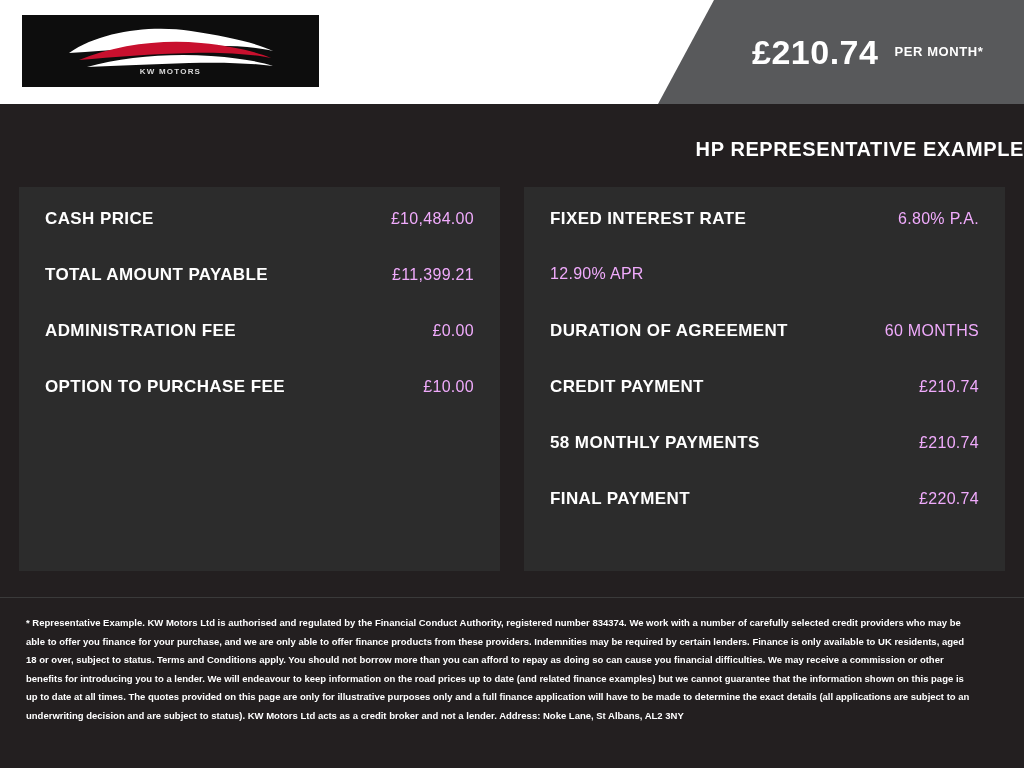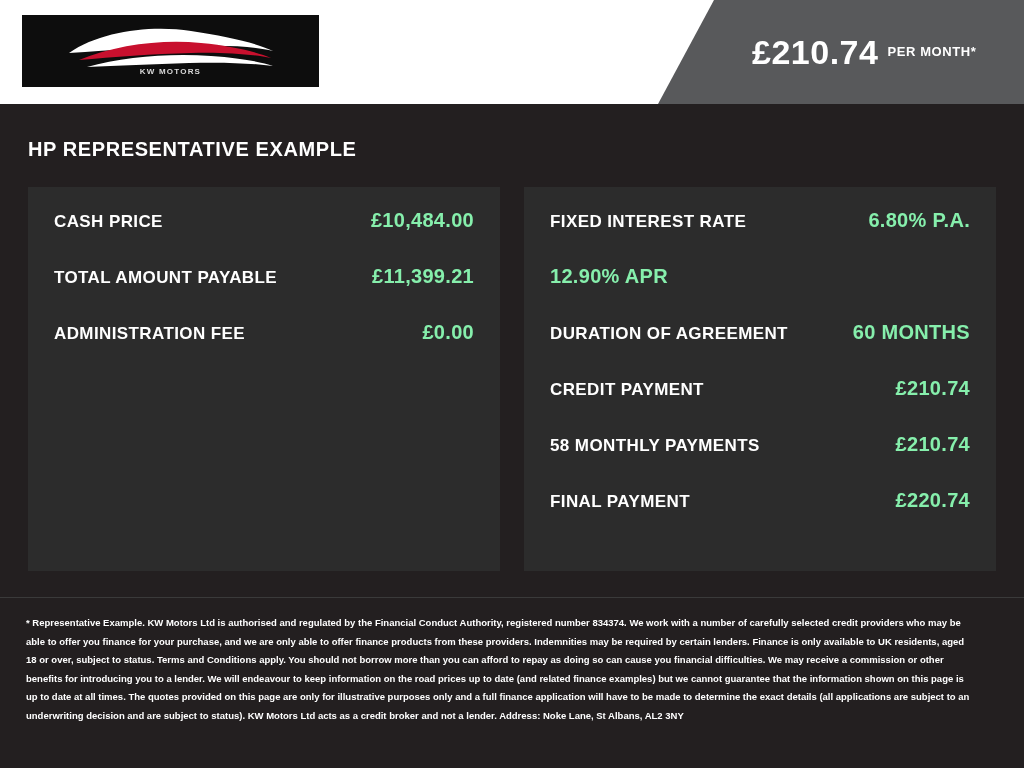--- a/index.html
+++ b/index.html
@@ -80,38 +80,39 @@
     color: #ffffff;
     font-size: 34px;
     font-weight: bold;
     letter-spacing: 0.5px;
   }
   .price-suffix {
     color: #ffffff;
     font-size: 13px;
     font-weight: bold;
     letter-spacing: 0.6px;
-    margin-left: 9px;
+    margin-left: 16px;
     padding-bottom: 2px;
   }
 
   
   .section-title {
     color: #ffffff;
     font-size: 20px;
     font-weight: bold;
     letter-spacing: 0.6px;
     margin: 34px 0 0 28px;
+    text-align: right;
   }
 
   
   .panels {
     display: flex;
     gap: 24px;
-    padding: 0 28px;
+    padding: 0 19px;
     margin-top: 26px;
   }
   .panel {
     flex: 1 1 0;
     background: #2c2c2c;
     padding: 22px 26px 26px 26px;
   }
   .row {
     display: flex;
     align-items: baseline;
@@ -119,23 +120,23 @@
     height: 56px;
   }
   .row-label {
     color: #ffffff;
     font-size: 17px;
     font-weight: bold;
     letter-spacing: 0.4px;
     white-space: nowrap;
   }
   .row-value {
-    color: #86efac;
-    font-size: 20px;
-    font-weight: bold;
+    color: #f0abfc;
+    font-size: 16px;
+    font-weight: normal;
     letter-spacing: 0.3px;
     white-space: nowrap;
   }
 
   
   .divider {
     height: 1px;
     background: #3a3a3a;
     margin: 26px 0 0 0;
   }
@@ -182,20 +183,24 @@
         <span class="row-value">£10,484.00</span>
       </div>
       <div class="row">
         <span class="row-label">TOTAL AMOUNT PAYABLE</span>
         <span class="row-value">£11,399.21</span>
       </div>
       <div class="row">
         <span class="row-label">ADMINISTRATION FEE</span>
         <span class="row-value">£0.00</span>
       </div>
+      <div class="row">
+        <span class="row-label">OPTION TO PURCHASE FEE</span>
+        <span class="row-value">£10.00</span>
+      </div>
     </div>
 
     <div class="panel">
       <div class="row">
         <span class="row-label">FIXED INTEREST RATE</span>
         <span class="row-value">6.80% P.A.</span>
       </div>
       <div class="row">
         <span class="row-value">12.90% APR</span>
       </div>

